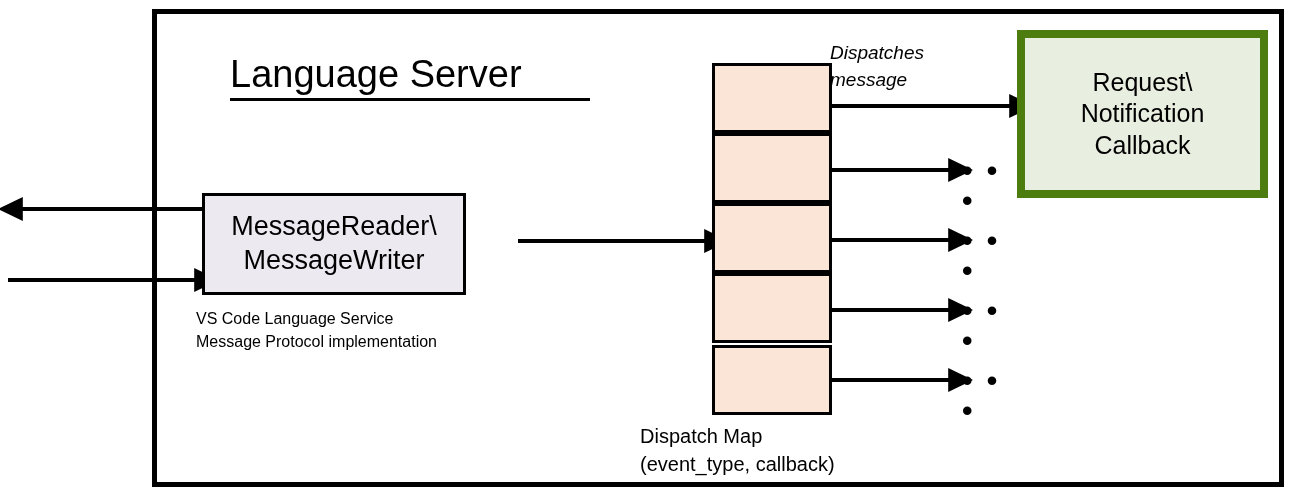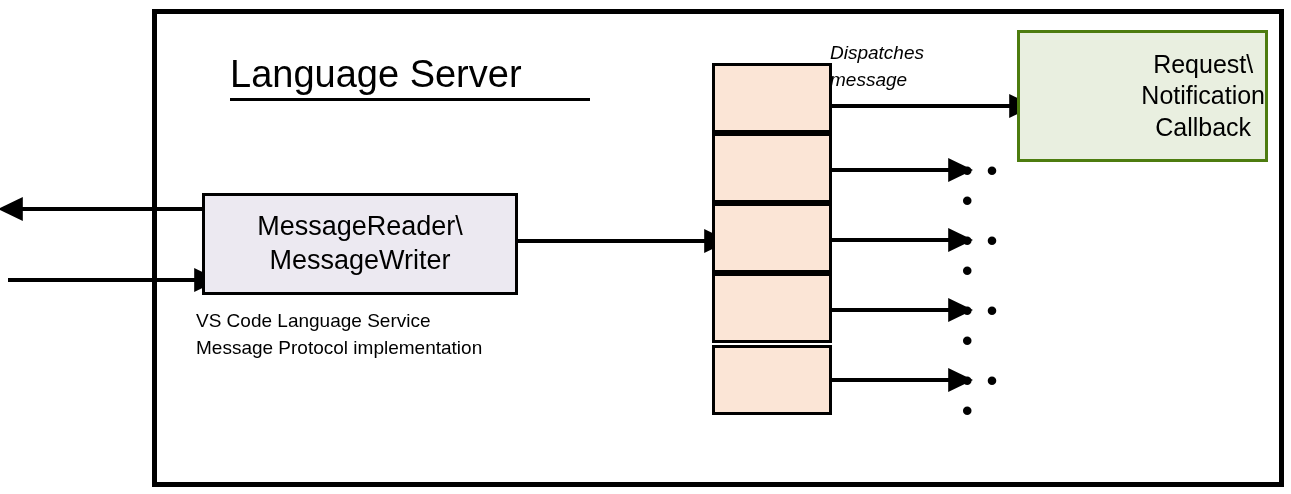--- a/index.html
+++ b/index.html
@@ -51,40 +51,40 @@
     width: 160px;
     font-size: 19px;
     line-height: 1.45;
   }
 
   
   #mrw-box {
     position: absolute;
     left: 202px;
     top: 193px;
-    width: 316px;
+    width: 264px;
     height: 102px;
     background: #ECE9F1;
     border: 3px solid #000;
     box-sizing: border-box;
     display: flex;
     align-items: center;
     justify-content: center;
   }
   #mrw-box .label {
     font-size: 27px;
     line-height: 1.25;
     text-align: center;
     white-space: pre-line;
   }
   #mrw-caption {
     left: 196px;
     top: 308px;
     width: 330px;
-    font-size: 19px;
+    font-size: 16px;
     line-height: 1.42;
   }
 
   
   #lookup-label {
     left: 518px;
     top: 155px;
     width: 188px;
     font-size: 19px;
     line-height: 1.42;
@@ -116,27 +116,27 @@
     font-size: 19px;
     line-height: 1.42;
   }
 
   
   #cb-box {
     position: absolute;
     left: 1017px;
     top: 30px;
     width: 251px;
-    height: 132px;
+    height: 168px;
     background: #E9EFE0;
-    border: 3px solid #4d7c0f;
+    border: 8px solid #4d7c0f;
     box-sizing: border-box;
     display: flex;
     align-items: center;
-    justify-content: flex-end;
+    justify-content: center;
   }
   #cb-box .label {
     font-size: 25px;
     line-height: 1.26;
     text-align: center;
     white-space: pre-line;
   }
   #cb-caption {
     left: 1008px;
     top: 186px;
@@ -201,20 +201,22 @@
   <div class="txt" id="mrw-caption">VS Code Language Service
 Message Protocol implementation</div>
 
 
   <div class="dm-cell" style="top:63px;"></div>
   <div class="dm-cell" style="top:133px;"></div>
   <div class="dm-cell" style="top:203px;"></div>
   <div class="dm-cell" style="top:273px;"></div>
   <div class="dm-cell" style="top:345px;"></div>
 
+  <div class="txt" id="dm-caption">Dispatch Map
+(event_type, callback)</div>
 
   <div class="txt italic" id="dispatch-label">Dispatches
 message</div>
 
   <div id="cb-box">
     <div class="label">Request\
 Notification
 Callback</div>
   </div>
 

